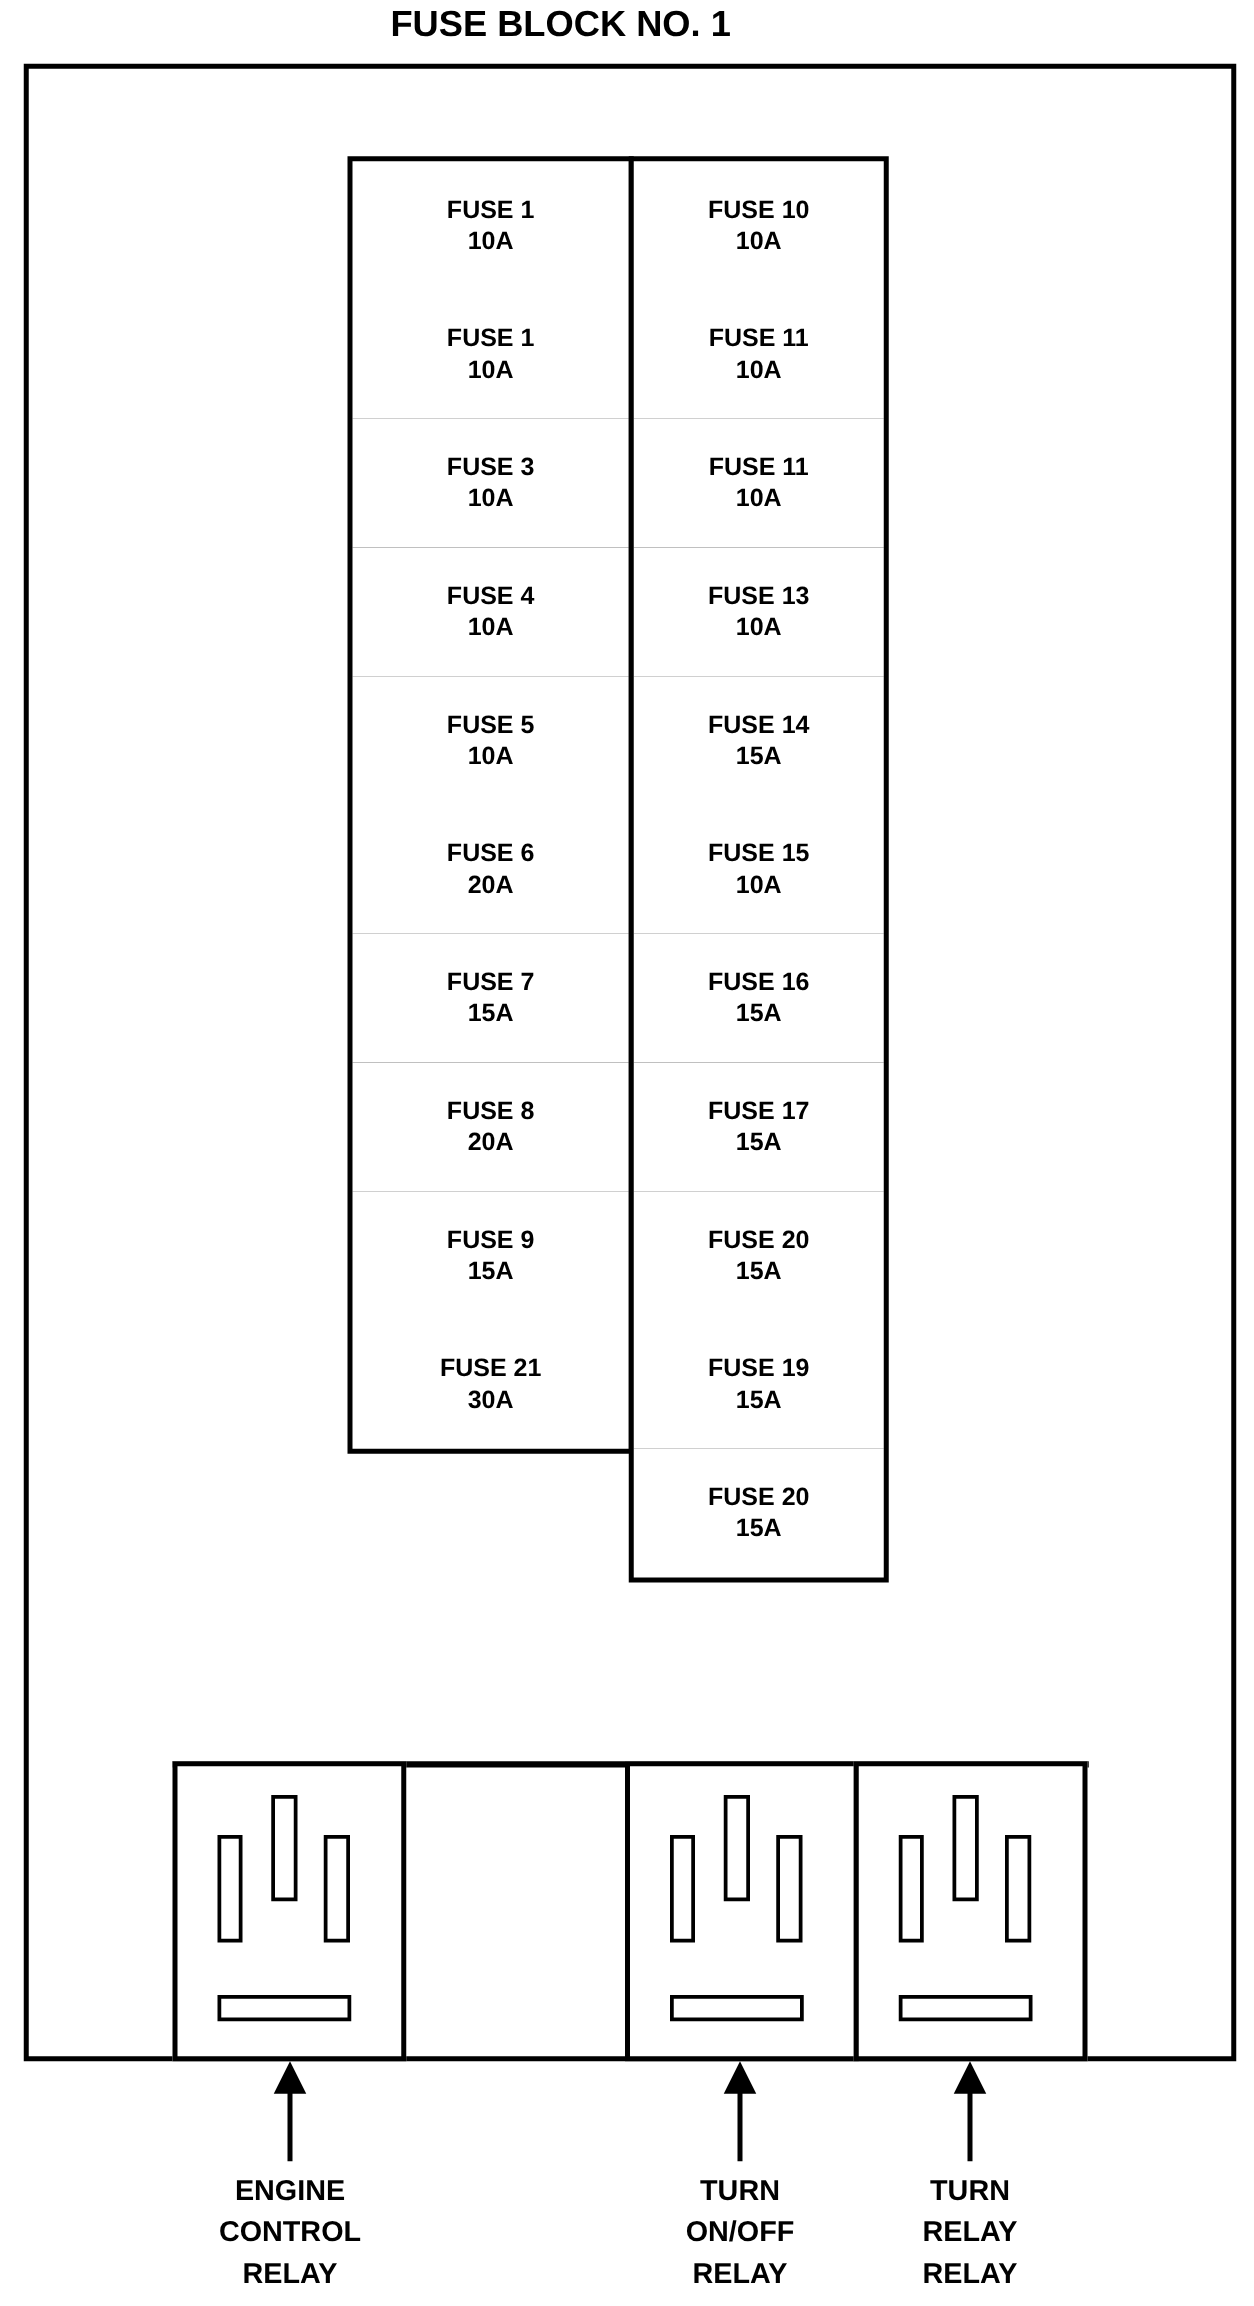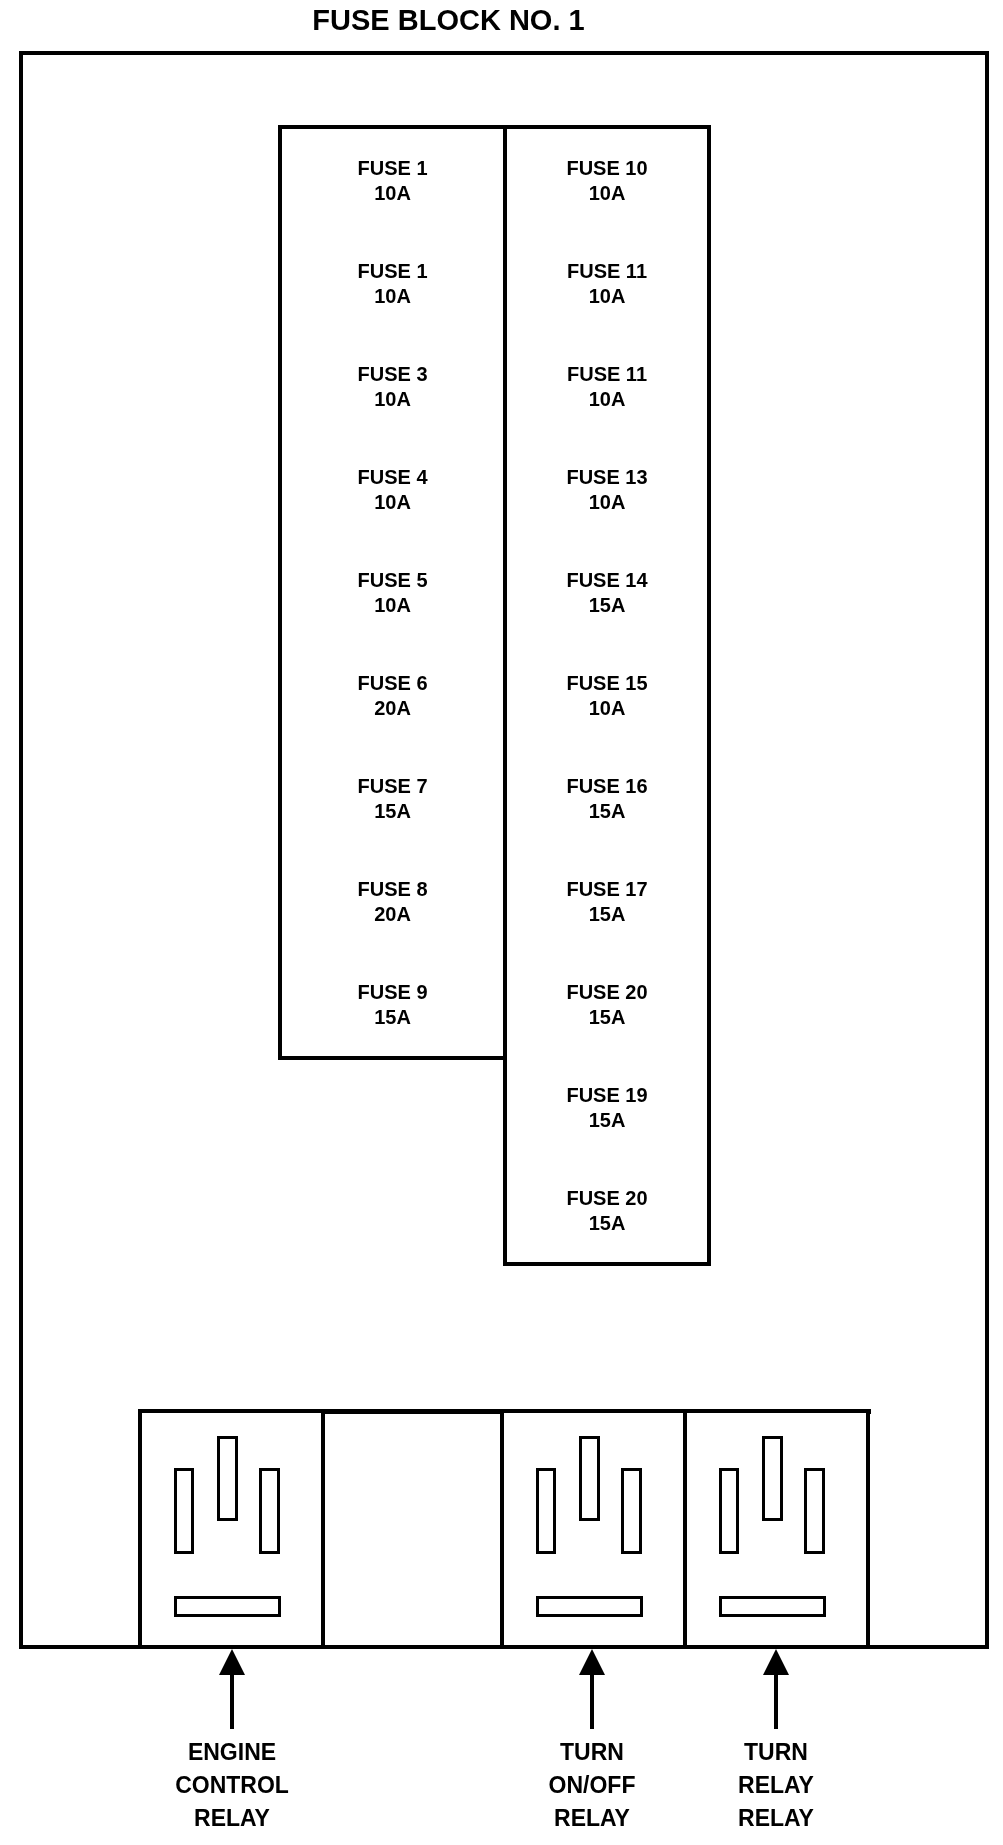--- a/index.html
+++ b/index.html
@@ -141,20 +141,24 @@
         <div>15A</div>
       </div>
       <div class="fuse-cell">
         <div>FUSE 8</div>
         <div>20A</div>
       </div>
       <div class="fuse-cell">
         <div>FUSE 9</div>
         <div>15A</div>
       </div>
+      <div class="fuse-cell">
+        <div>FUSE 21</div>
+        <div>30A</div>
+      </div>
     </div>
   <div class="fuse-col fuse-col-right" id="fuse-col-right">
       <div class="fuse-cell">
         <div>FUSE 10</div>
         <div>10A</div>
       </div>
       <div class="fuse-cell">
         <div>FUSE 11</div>
         <div>10A</div>
       </div>

